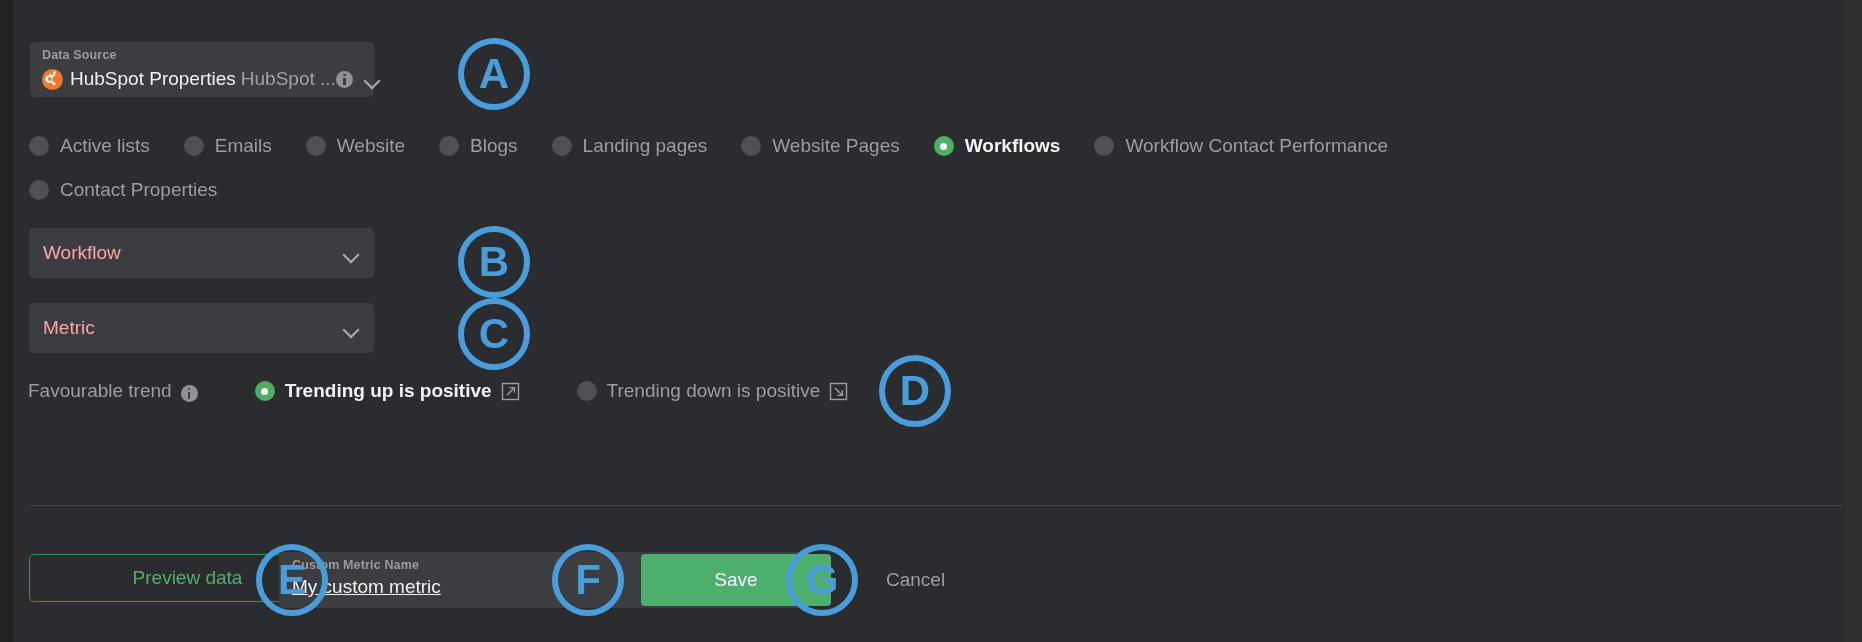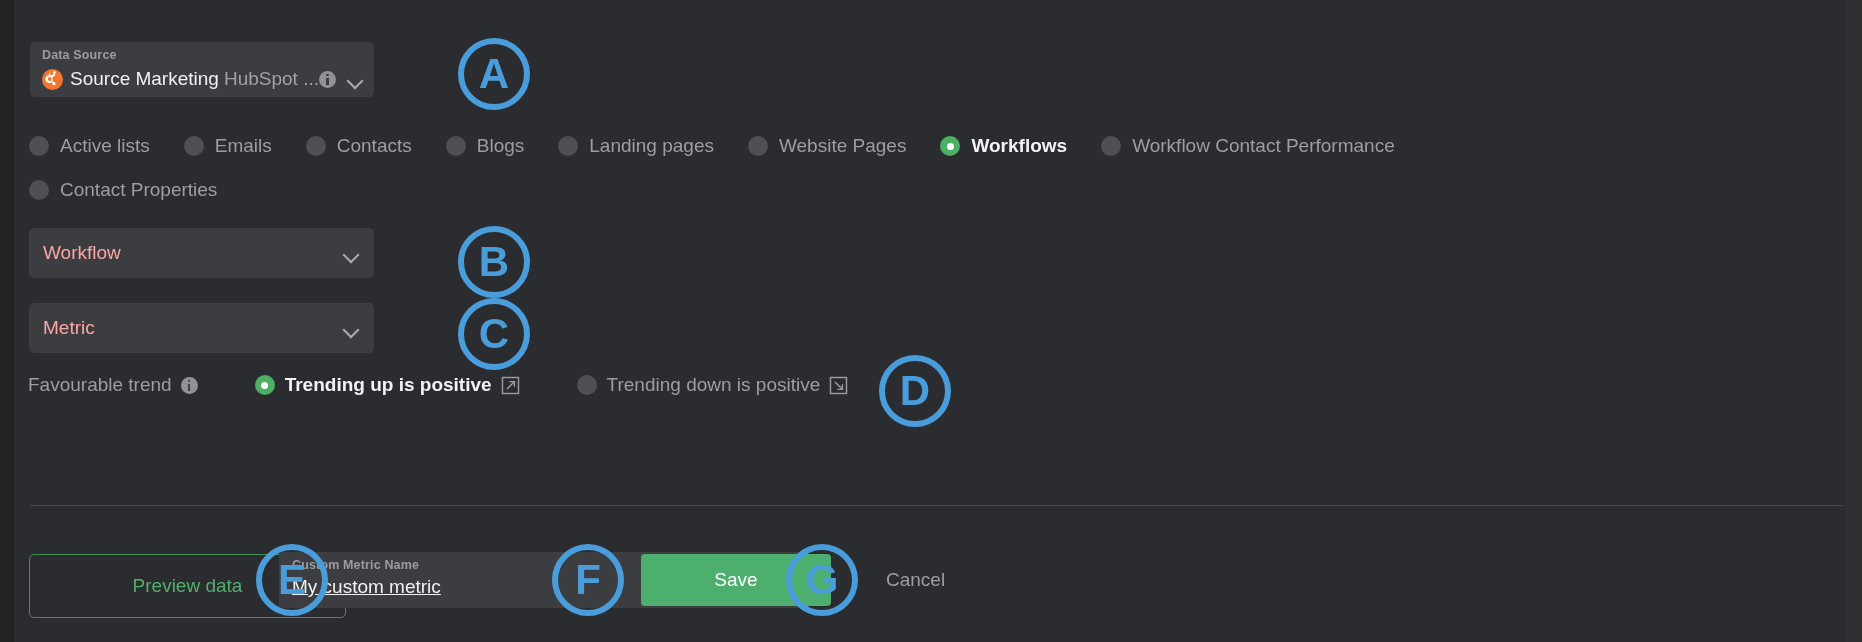--- a/index.html
+++ b/index.html
@@ -196,21 +196,21 @@
   .select .chev { margin-left: auto; }
   #select-workflow { top: 228px; }
   #select-metric  { top: 303px; }
 
   
   .trend-row {
     position: absolute;
     left: 28px;
     top: 368px;
     display: flex;
-    align-items: center;
+    align-items: flex-end;
     height: 34px;
   }
   .trend-caption {
     font-size: 19px;
     color: #9b9ea2;
     margin-right: 9px;
   }
   .trend-opt {
     display: flex;
     align-items: center;
@@ -242,21 +242,21 @@
     height: 1px;
     background: #44464a;
   }
 
   
   .btn-preview {
     position: absolute;
     left: 29px;
     top: 554px;
     width: 317px;
-    height: 64px;
+    height: 48px;
     border: 1px solid #3f8f57;
     border-radius: 5px;
     background: transparent;
     color: #52b06c;
     font-size: 19px;
     font-family: "Liberation Sans", sans-serif;
     cursor: pointer;
   }
   .name-field {
     position: absolute;
@@ -339,42 +339,42 @@
 
   <div class="ds-pill">
     <div class="ds-label">Data Source</div>
     <div class="ds-row">
       <span class="hs-logo">
         <svg width="21" height="21" viewBox="0 0 21 21">
           <path d="M13.1 6.3V4.6a1.4 1.4 0 1 0-1.35-.02l-2.2 2.0a3.9 3.9 0 0 0-1.1-.45V4.0h-1.2v2.13a3.9 3.9 0 1 0 2.2 7.0l1.05.93a1.6 1.6 0 1 0 .88-.82l-1.0-.9a3.9 3.9 0 0 0-.2-3.6l2.2-2.0a1.4 1.4 0 0 0 .72.44z" fill="#ffffff"></path>
           <circle cx="7.75" cy="10.0" r="1.9" fill="#f2762e"></circle>
         </svg>
       </span>
-      <span class="ds-name">Source Marketing</span>
+      <span class="ds-name">HubSpot Properties</span>
       <span class="ds-sub">HubSpot ...</span>
       <span class="ds-icons">
         <span class="info-icon"></span>
         <span class="chev"></span>
       </span>
     </div>
   </div>
 
   <div class="obj-rows">
     <div class="obj-row">
       <div class="obj-item">
         <span class="radio"></span>
         <span class="obj-label">Active lists</span>
       </div>
       <div class="obj-item">
         <span class="radio"></span>
         <span class="obj-label">Emails</span>
       </div>
       <div class="obj-item">
         <span class="radio"></span>
-        <span class="obj-label">Contacts</span>
+        <span class="obj-label">Website</span>
       </div>
       <div class="obj-item">
         <span class="radio"></span>
         <span class="obj-label">Blogs</span>
       </div>
       <div class="obj-item">
         <span class="radio"></span>
         <span class="obj-label">Landing pages</span>
       </div>
       <div class="obj-item">

